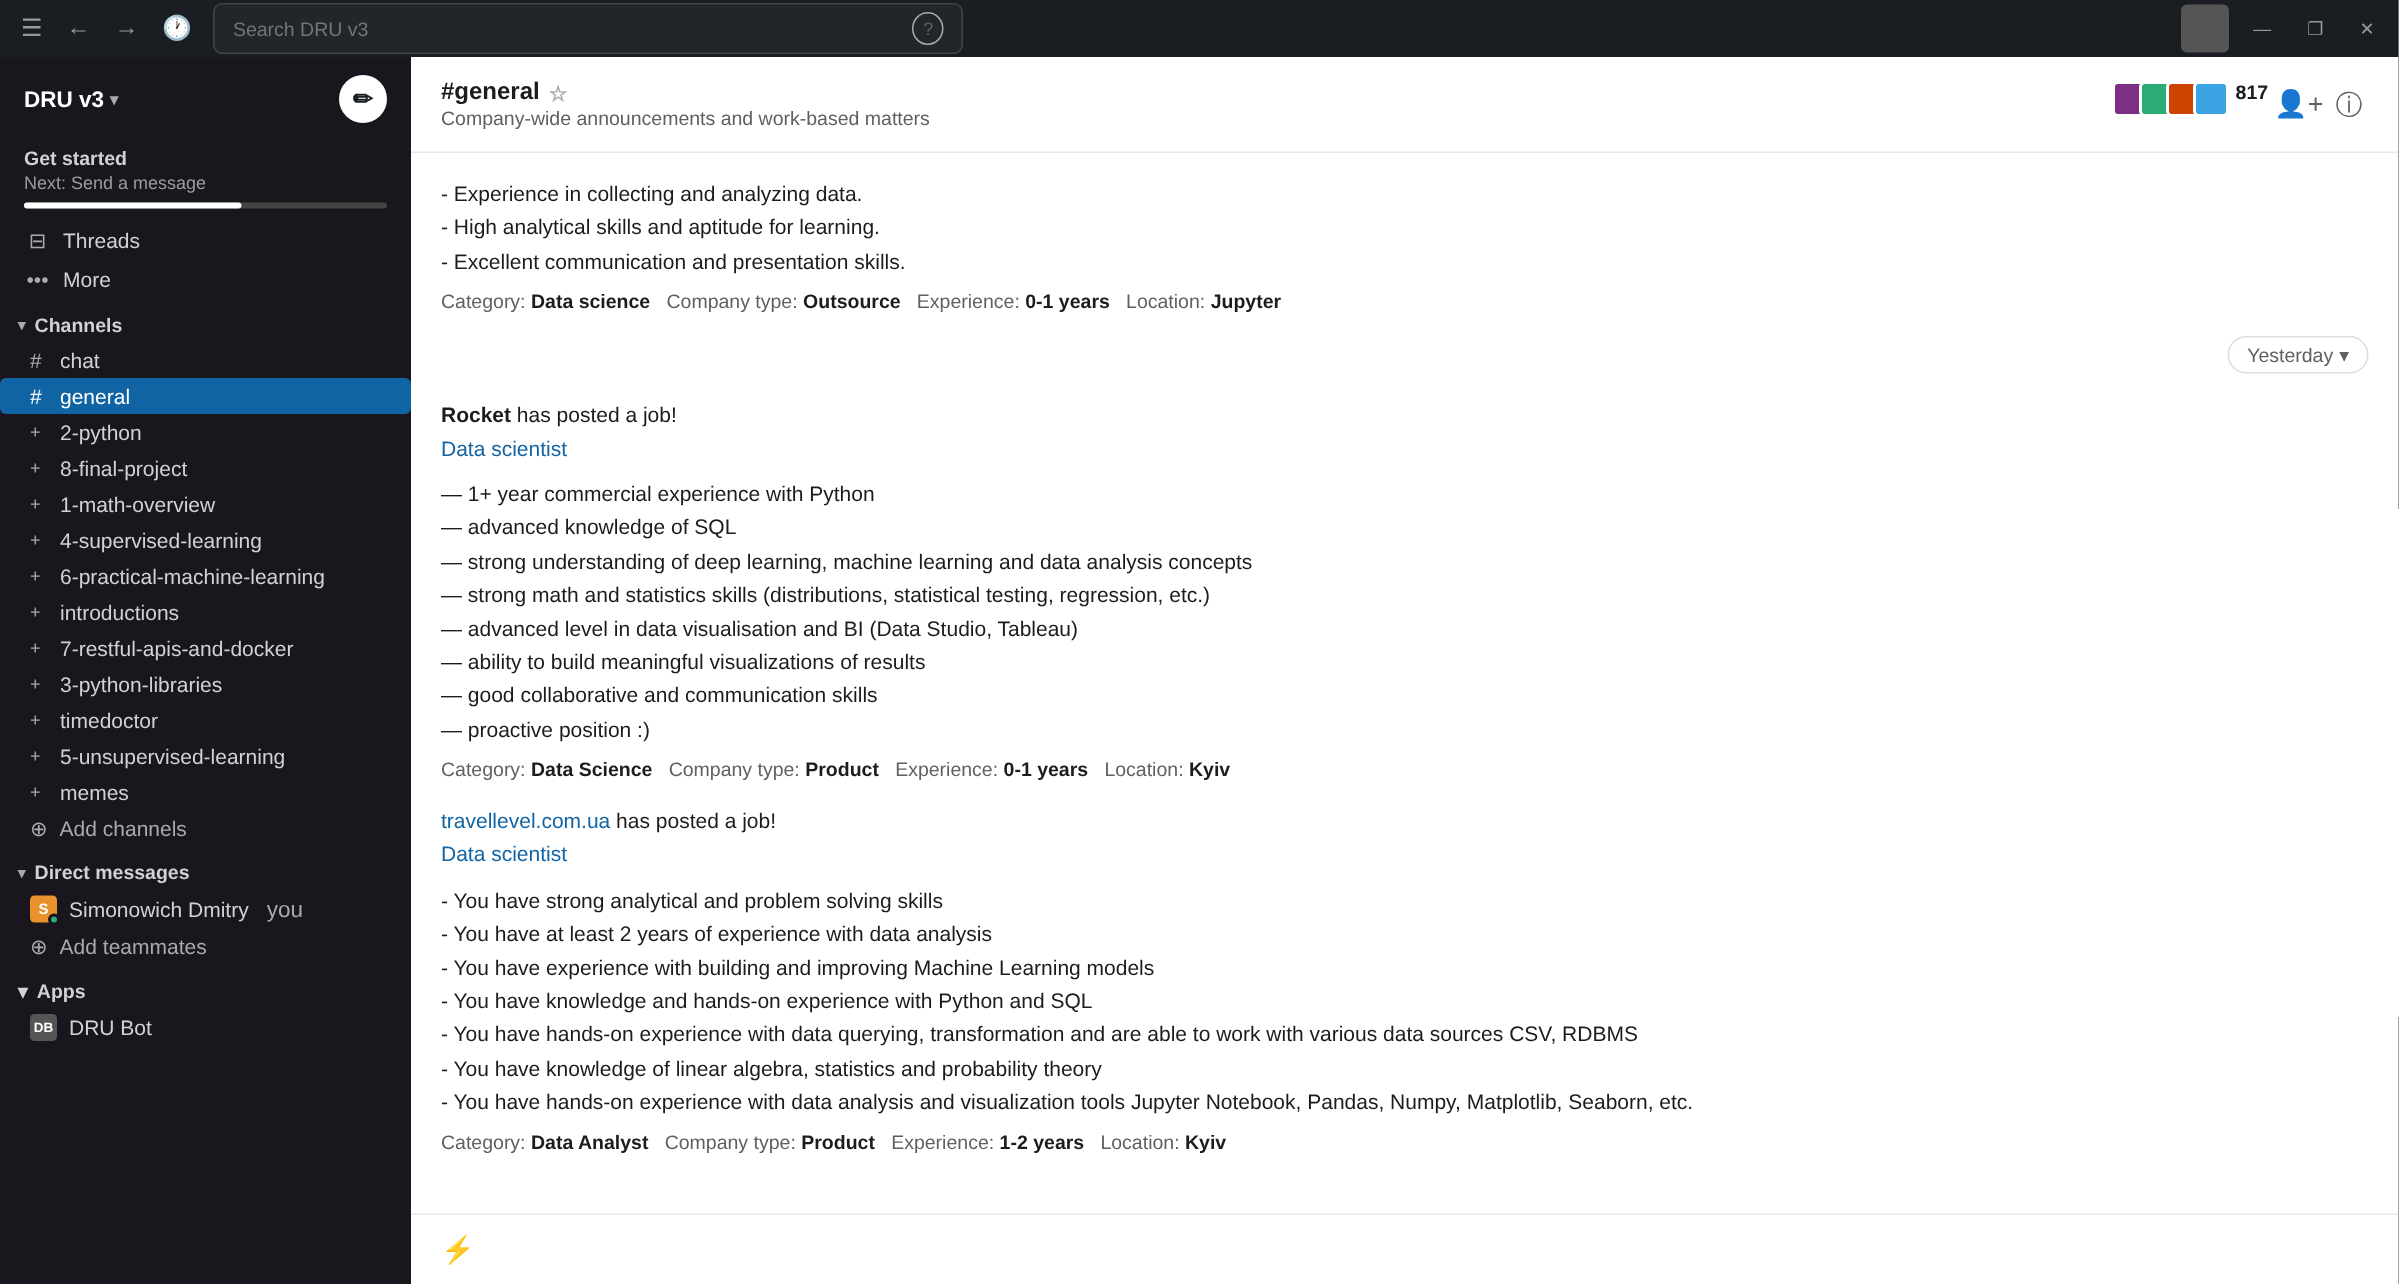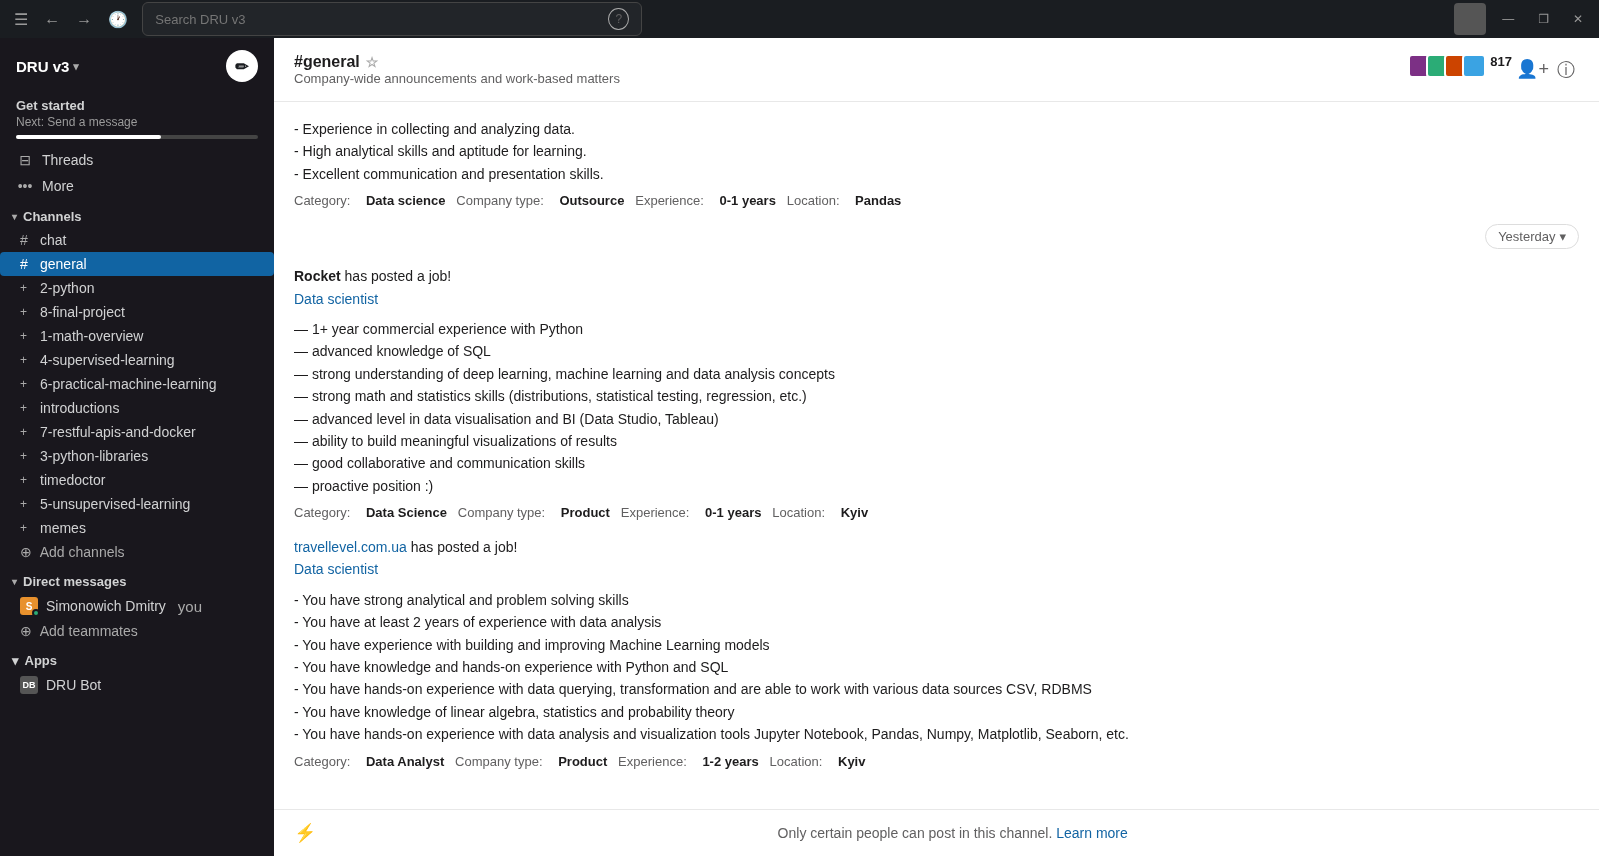--- a/index.html
+++ b/index.html
@@ -209,21 +209,21 @@
     .message-block { margin-bottom: 16px; }
     .message-text { font-size: 14px; color: #1d1c1d; line-height: 1.6; }
     .message-text .bold { font-weight: 700; }
     .message-text a { color: #1264a3; text-decoration: none; }
 
     .meta-line {
       font-size: 13px;
       color: #616061;
       margin: 8px 0 16px;
     }
-    .meta-line .bold { font-weight: 700; color: #1d1c1d; margin-left: 12px; }
+    .meta-line .bold { font-weight: 700; color: #1d1c1d; }
 
     
     .bottom-bar {
       background: #fff;
       border-top: 1px solid #e8e8e8;
       padding: 12px 20px;
       display: flex;
       align-items: center;
       gap: 10px;
       font-size: 14px;
@@ -422,21 +422,21 @@
       <div class="message-block">
         <div class="message-text">
           <div>- Experience in collecting and analyzing data.</div>
           <div>- High analytical skills and aptitude for learning.</div>
           <div>- Excellent communication and presentation skills.</div>
         </div>
         <div class="meta-line">
           Category: <span class="bold">Data science</span>&nbsp;&nbsp;
           Company type: <span class="bold">Outsource</span>&nbsp;&nbsp;
           Experience: <span class="bold">0-1 years</span>&nbsp;&nbsp;
-          Location: <span class="bold">Pandas</span>
+          Location: <span class="bold">Jupyter</span>
         </div>
       </div>
 
       <div class="date-divider">
         <button class="date-btn">
           <span>Yesterday</span>
           <span>▾</span>
         </button>
       </div>
 
@@ -482,21 +482,17 @@
           Company type: <span class="bold">Product</span>&nbsp;&nbsp;
           Experience: <span class="bold">1-2 years</span>&nbsp;&nbsp;
           Location: <span class="bold">Kyiv</span>
         </div>
       </div>
 
     </div>
 
     <div class="bottom-bar">
       <span class="lightning">⚡</span>
-      <div class="post-notice">
-        <span>Only certain people can post in this channel.</span>
-        <a href="#" class="learn-more">Learn more</a>
-      </div>
     </div>
 
   </div>
 
 </div>
 
 </body></html>

